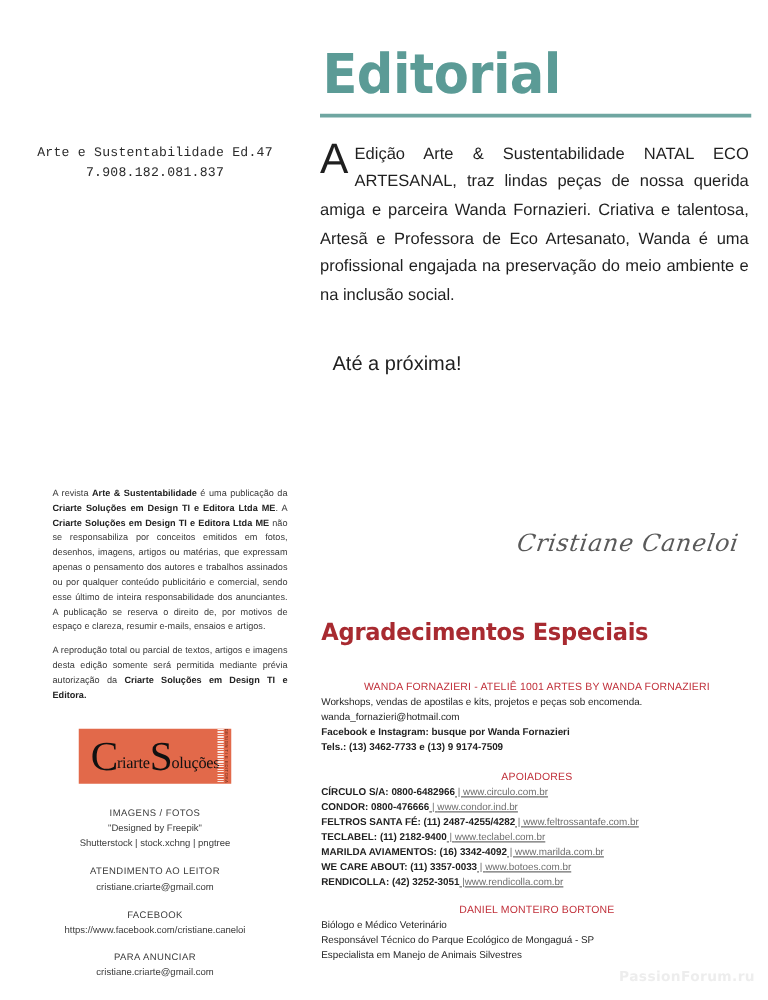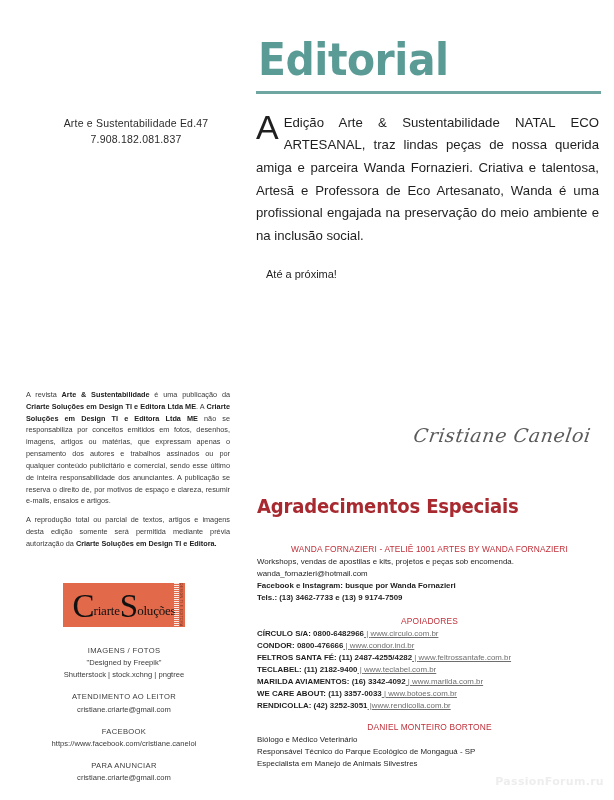--- a/index.html
+++ b/index.html
@@ -20,42 +20,42 @@
   .left-col {
     position: absolute;
     left: 0;
     top: 0;
     width: 248px;
     height: 800px;
   }
 
   .edition-block {
     position: absolute;
-    left: 12px;
+    left: 0;
     top: 115px;
     width: 248px;
     text-align: center;
-    font-family: Liberation Sans, sans-serif;
+    font-family: Liberation Mono, monospace;
     font-size: 10.5px;
     color: #2b2b2b;
     line-height: 1.55;
     letter-spacing: 0.2px;
   }
 
   .legal-block {
     position: absolute;
     left: 26px;
     top: 389px;
     width: 204px;
     font-size: 7.3px;
     line-height: 1.62;
     text-align: justify;
     color: #3a3a3a;
   }
-  .legal-block p { margin: 0 0 7px 0; }
+  .legal-block p { margin: 0 0 7px 16px; }
   .legal-block b { font-weight: bold; color: #222; }
 
   
   .logo-wrap {
     position: absolute;
     left: 0;
     top: 583px;
     width: 248px;
     display: flex;
     justify-content: center;
@@ -171,22 +171,22 @@
   .editorial-body p { margin: 0; }
   .dropcap {
     float: left;
     font-size: 34px;
     line-height: 0.82;
     padding: 2px 5px 0 0;
     font-weight: normal;
     color: #1f1f1f;
   }
   .closing {
-    margin-top: 20px;
-    font-size: 11px;
+    margin-top: 35px;
+    font-size: 16px;
     color: #1f1f1f;
     padding-left: 10px;
   }
 
   .signature {
     position: absolute;
     left: 0;
     top: 424px;
     width: 345px;
     text-align: right;

